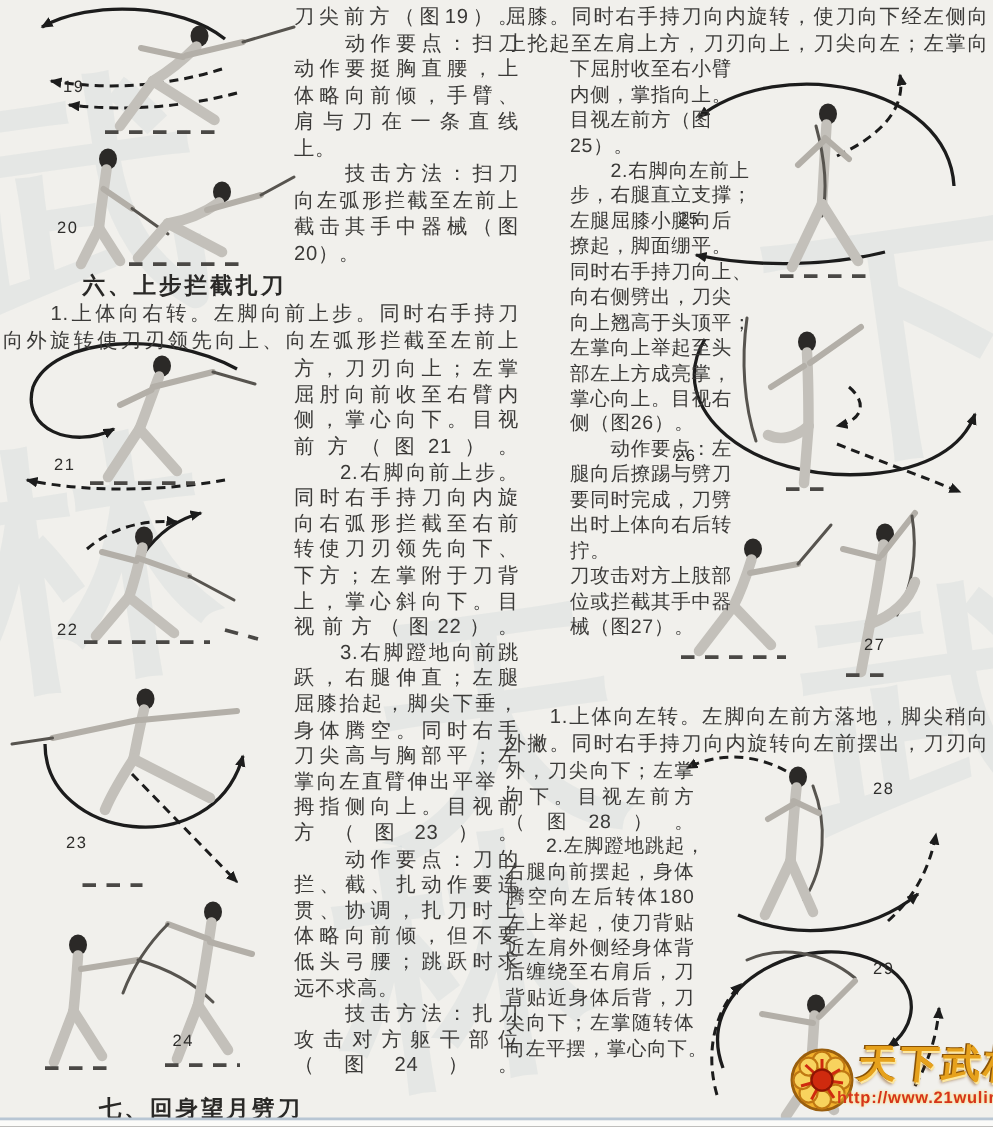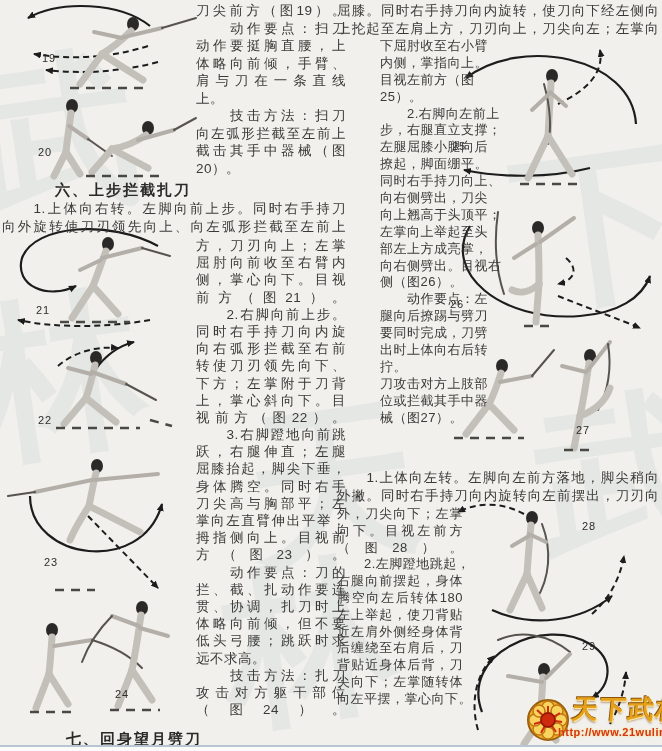--- a/index.html
+++ b/index.html
@@ -339,21 +339,21 @@
       <div class="tl short">25）。</div>
       <div class="tl">　　2.右脚向左前上</div>
       <div class="tl">步，右腿直立支撑；</div>
       <div class="tl">左腿屈膝小腿向后</div>
       <div class="tl">撩起，脚面绷平。</div>
       <div class="tl">同时右手持刀向上、</div>
       <div class="tl">向右侧劈出，刀尖</div>
       <div class="tl">向上翘高于头顶平；</div>
       <div class="tl">左掌向上举起至头</div>
       <div class="tl">部左上方成亮掌，</div>
-      <div class="tl">向右侧劈出。目视右</div>
+      <div class="tl">掌心向上。目视右</div>
       <div class="tl">侧（图26）。</div>
       <div class="tl">　　动作要点：左</div>
       <div class="tl">腿向后撩踢与劈刀</div>
       <div class="tl">要同时完成，刀劈</div>
       <div class="tl">出时上体向右后转</div>
       <div class="tl short">拧。</div>
       <div class="tl">刀攻击对方上肢部</div>
       <div class="tl">位或拦截其手中器</div>
       <div class="tl">械（图27）。</div>
     </div>

